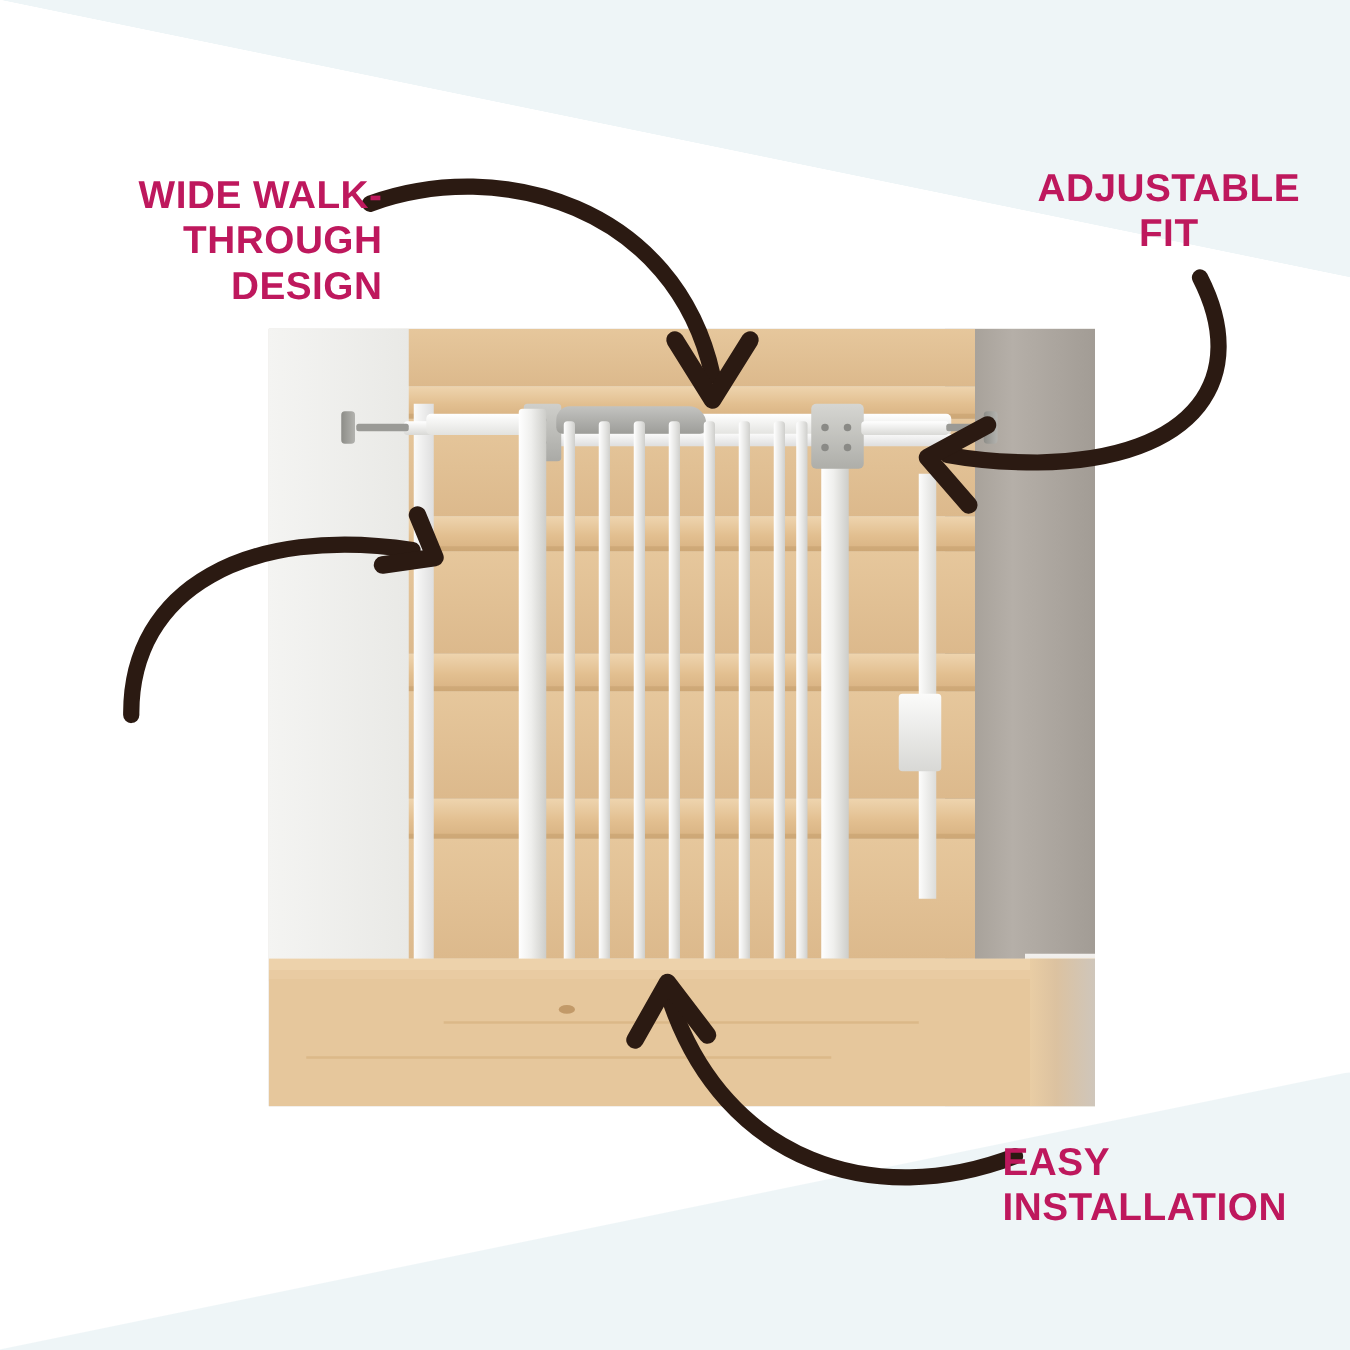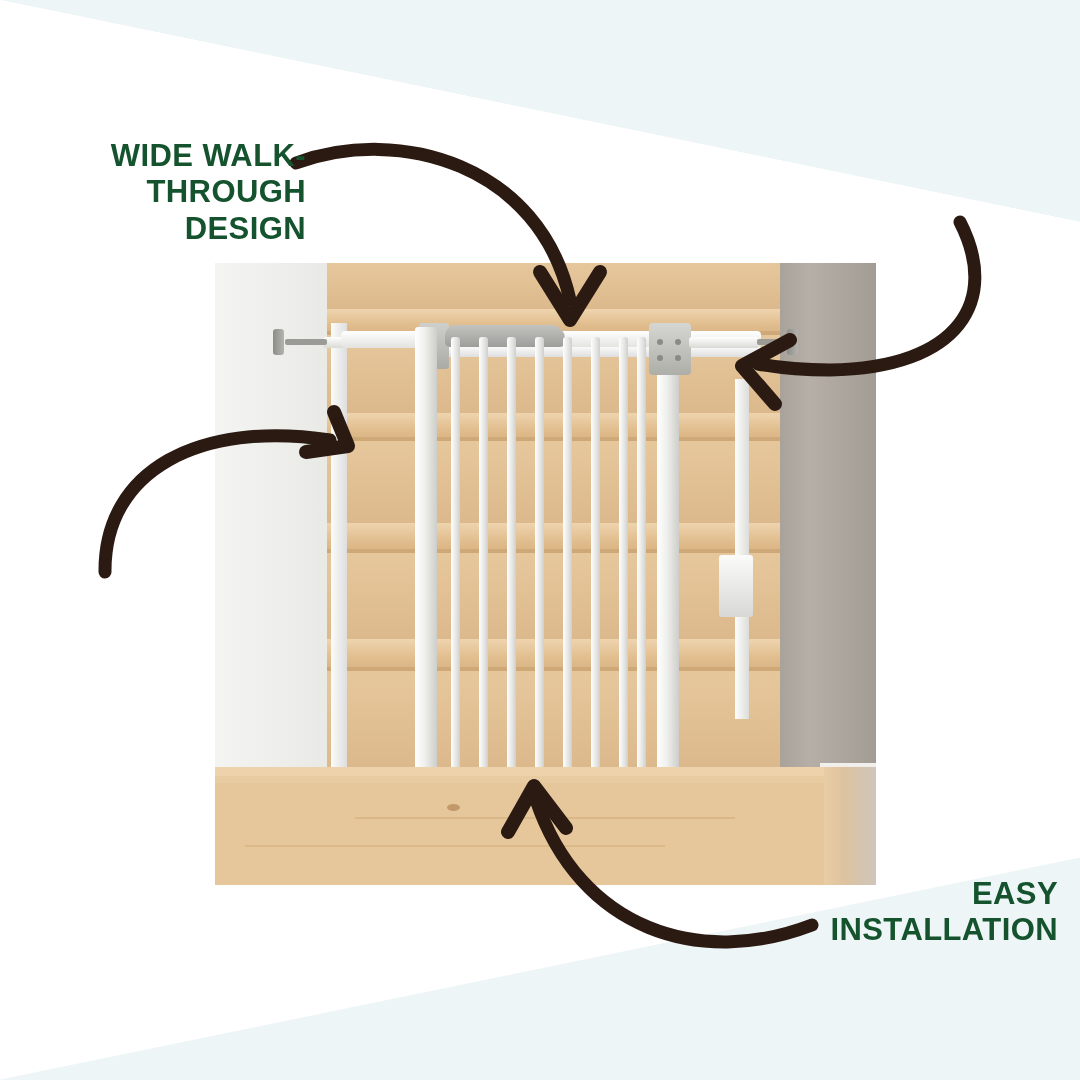--- a/index.html
+++ b/index.html
@@ -118,31 +118,31 @@
           background:linear-gradient(to bottom,#d2d2ce,#aaaaa5); border-radius:3px; }
   #right-bracket { position:absolute; left:300px; bottom:40px; width:52px; height:16px;
           background:linear-gradient(to bottom,#d2d2ce,#aaaaa5); border-radius:3px; }
 
   
   #arrow-layer { position:absolute; inset:0; width:1080px; height:1080px; pointer-events:none; }
 
   
   .callout {
     position:absolute;
-    color:#14532d;
+    color:#be185d;
     font-weight:700;
     font-size:31px;
     line-height:1.17;
     letter-spacing:.4px;
     text-transform:uppercase;
   }
   #label-wide        { left:56px;  top:138px; width:250px; text-align:right; }
   #label-adjustable  { left:806px; top:133px; width:258px; text-align:center; }
   #label-scratch     { left:8px;   top:586px; width:212px; text-align:center; }
-  #label-easy        { left:802px; top:876px; width:256px; text-align:right; }
+  #label-easy        { left:802px; top:912px; width:256px; text-align:left; }
 </style>
 </head>
 <body>
 
 <div id="canvas">
 
   <div id="wedge-top-strip" class="corner-wedge-strip" style="background:linear-gradient(to bottom left, #eef5f7 0%, #eef5f7 49.9%, transparent 50%, transparent 100%);"></div>
   <div id="wedge-bottom-strip"></div>
 
   <div id="photo-frame">
@@ -257,17 +257,18 @@
 
       <g>
         <path d="M812,925 C700,968 580,930 536,800"></path>
         <path d="M508,832 L534,786 L566,828" stroke-width="14"></path>
       </g>
     </g>
   </svg>
 
   <div class="callout" id="label-wide">WIDE WALK-THROUGH DESIGN</div>
 
+  <div class="callout" id="label-adjustable">ADJUSTABLE FIT</div>
 
 
   <div class="callout" id="label-easy">EASY INSTALLATION</div>
 
 </div>
 
 </body></html>

